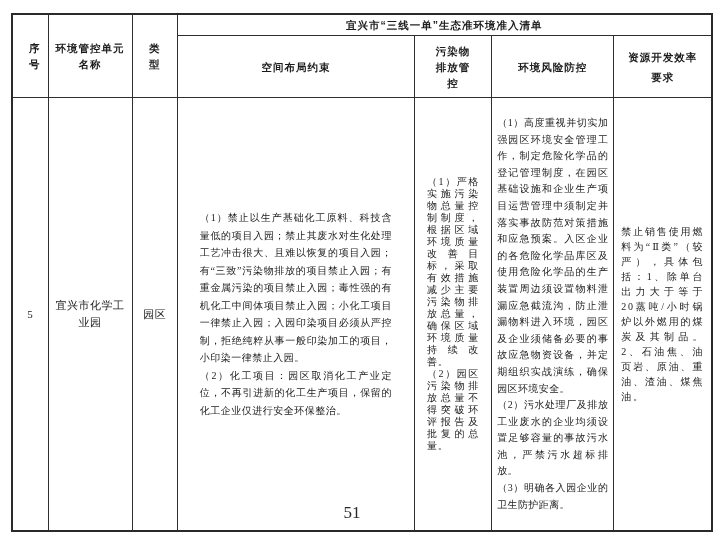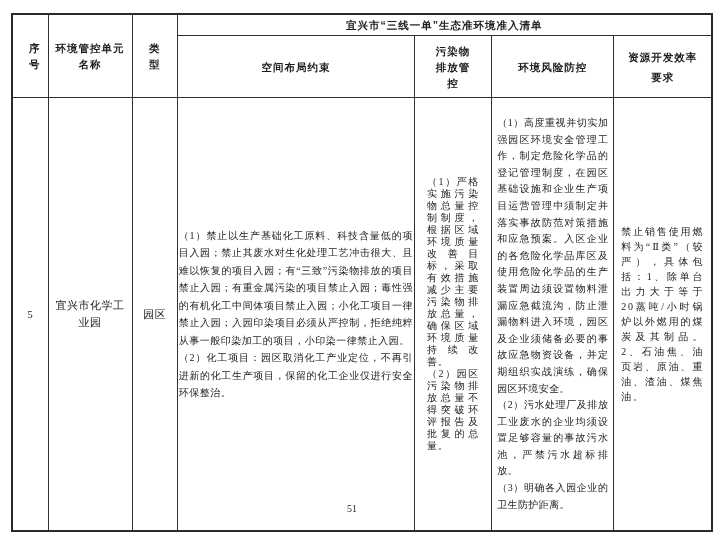--- a/index.html
+++ b/index.html
@@ -49,30 +49,30 @@
     line-height: 17px;
     padding: 2px 6px;
   }
   td.txt {
     font-size: 10px;
     text-align: justify;
     text-justify: inter-ideograph;
     vertical-align: middle;
   }
   td.txt p { margin: 0; }
-  td.cell-space   { padding: 4px 1px;  line-height: 17.5px; letter-spacing: 0.5px; }
+  td.cell-space   { padding: 4px 22px;  line-height: 17.5px; letter-spacing: 0.5px; }
   td.cell-poll    { padding: 4px 12px;  line-height: 12px;   letter-spacing: 0.8px; }
   td.cell-risk    { padding: 17px 5px;  line-height: 16.6px; letter-spacing: 0.4px; }
   td.cell-res     { padding: 12px 7px;  line-height: 15px;   letter-spacing: 1.6px; }
   .page-num {
     position: absolute;
     left: 0; top: 503px;
     width: 704px;
     text-align: center;
-    font-size: 10px;
+    font-size: 17px;
     color: #2a2a2a;
   }
 </style>
 </head>
 <body>
 
 <div class="canvas">
 
   <table class="doc-table">
     <colgroup>

